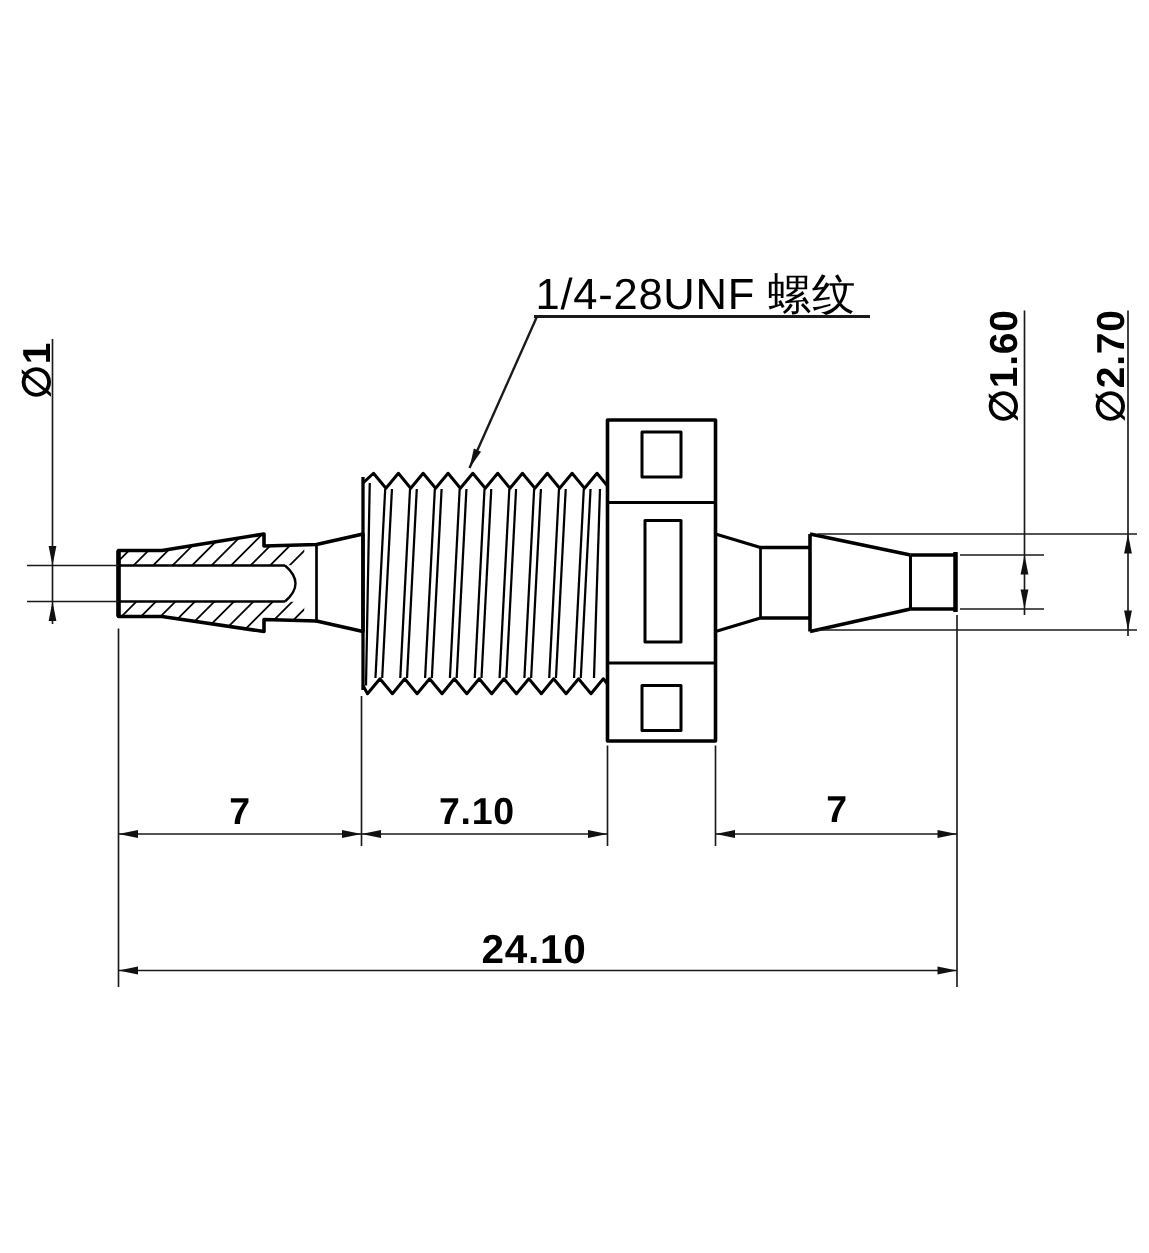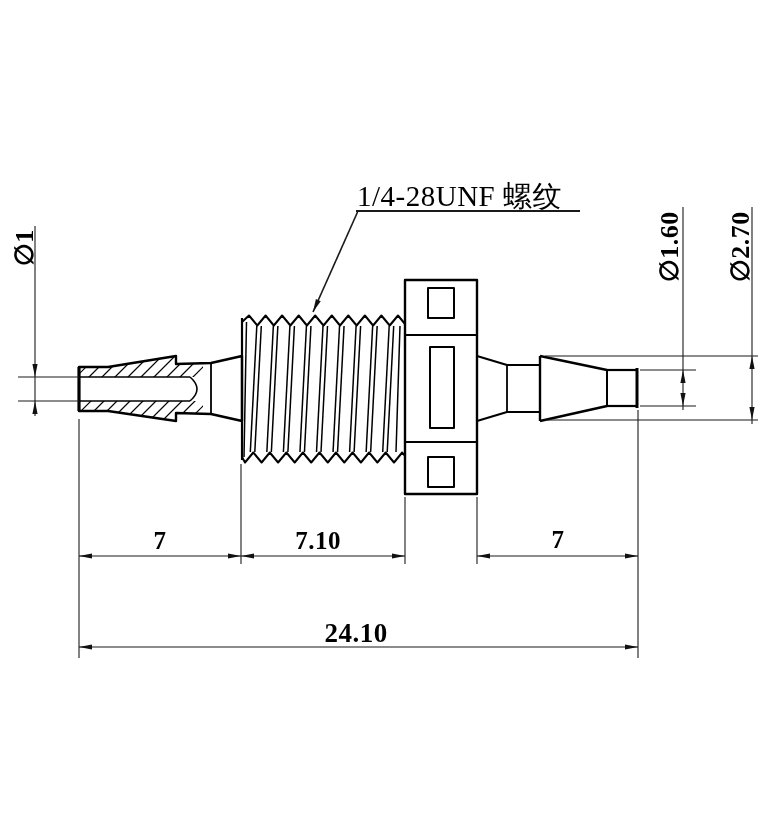--- a/index.html
+++ b/index.html
@@ -1,18 +1,18 @@
 <!DOCTYPE html>
 <html><head>
 <meta charset="utf-8">
 <style>
   html,body{margin:0;padding:0;background:#ffffff;}
   .sheet{
     position:relative;width:766px;height:835px;background:#ffffff;
-    font-family:Liberation Serif, serif;overflow:hidden;
+    font-family:Liberation Sans, sans-serif;overflow:hidden;
   }
   svg{position:absolute;left:0;top:0;}
   text{fill:#000;}
   .dim-num{font-size:25px;font-weight:700;letter-spacing:.5px;}
   .dim-num-big{font-size:27px;font-weight:700;letter-spacing:.5px;}
   .dia-num{font-size:26px;font-weight:700;letter-spacing:.5px;}
   .callout{font-size:29px;font-weight:500;letter-spacing:.5px;}
 </style>
 </head>
 <body>

